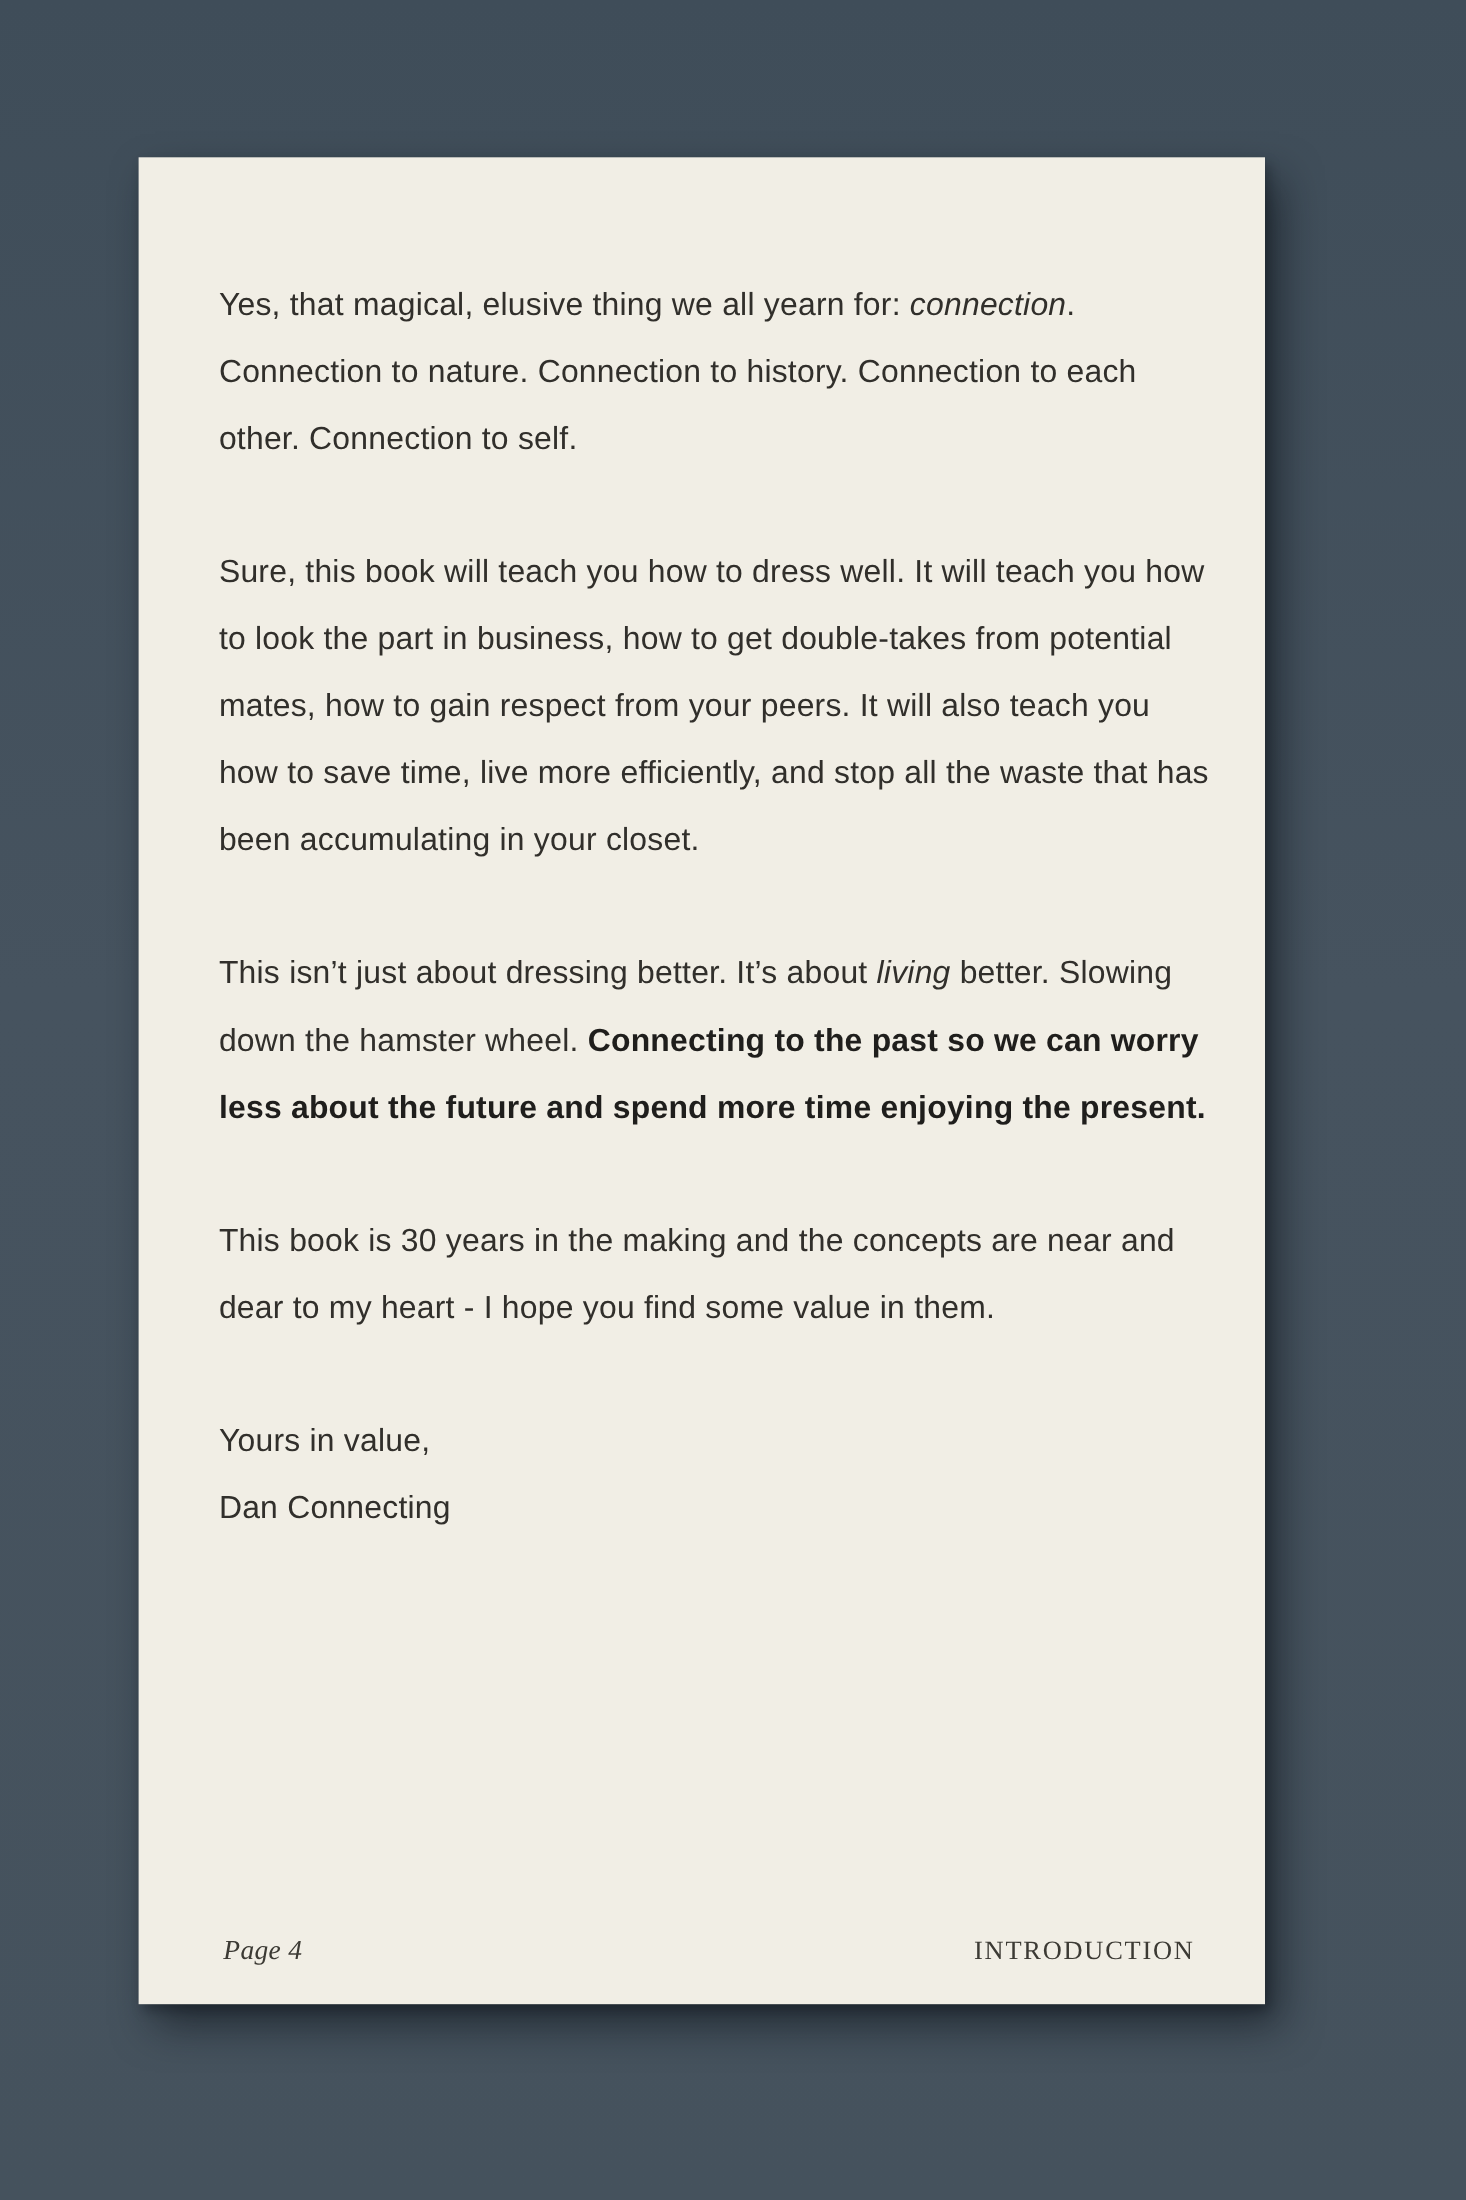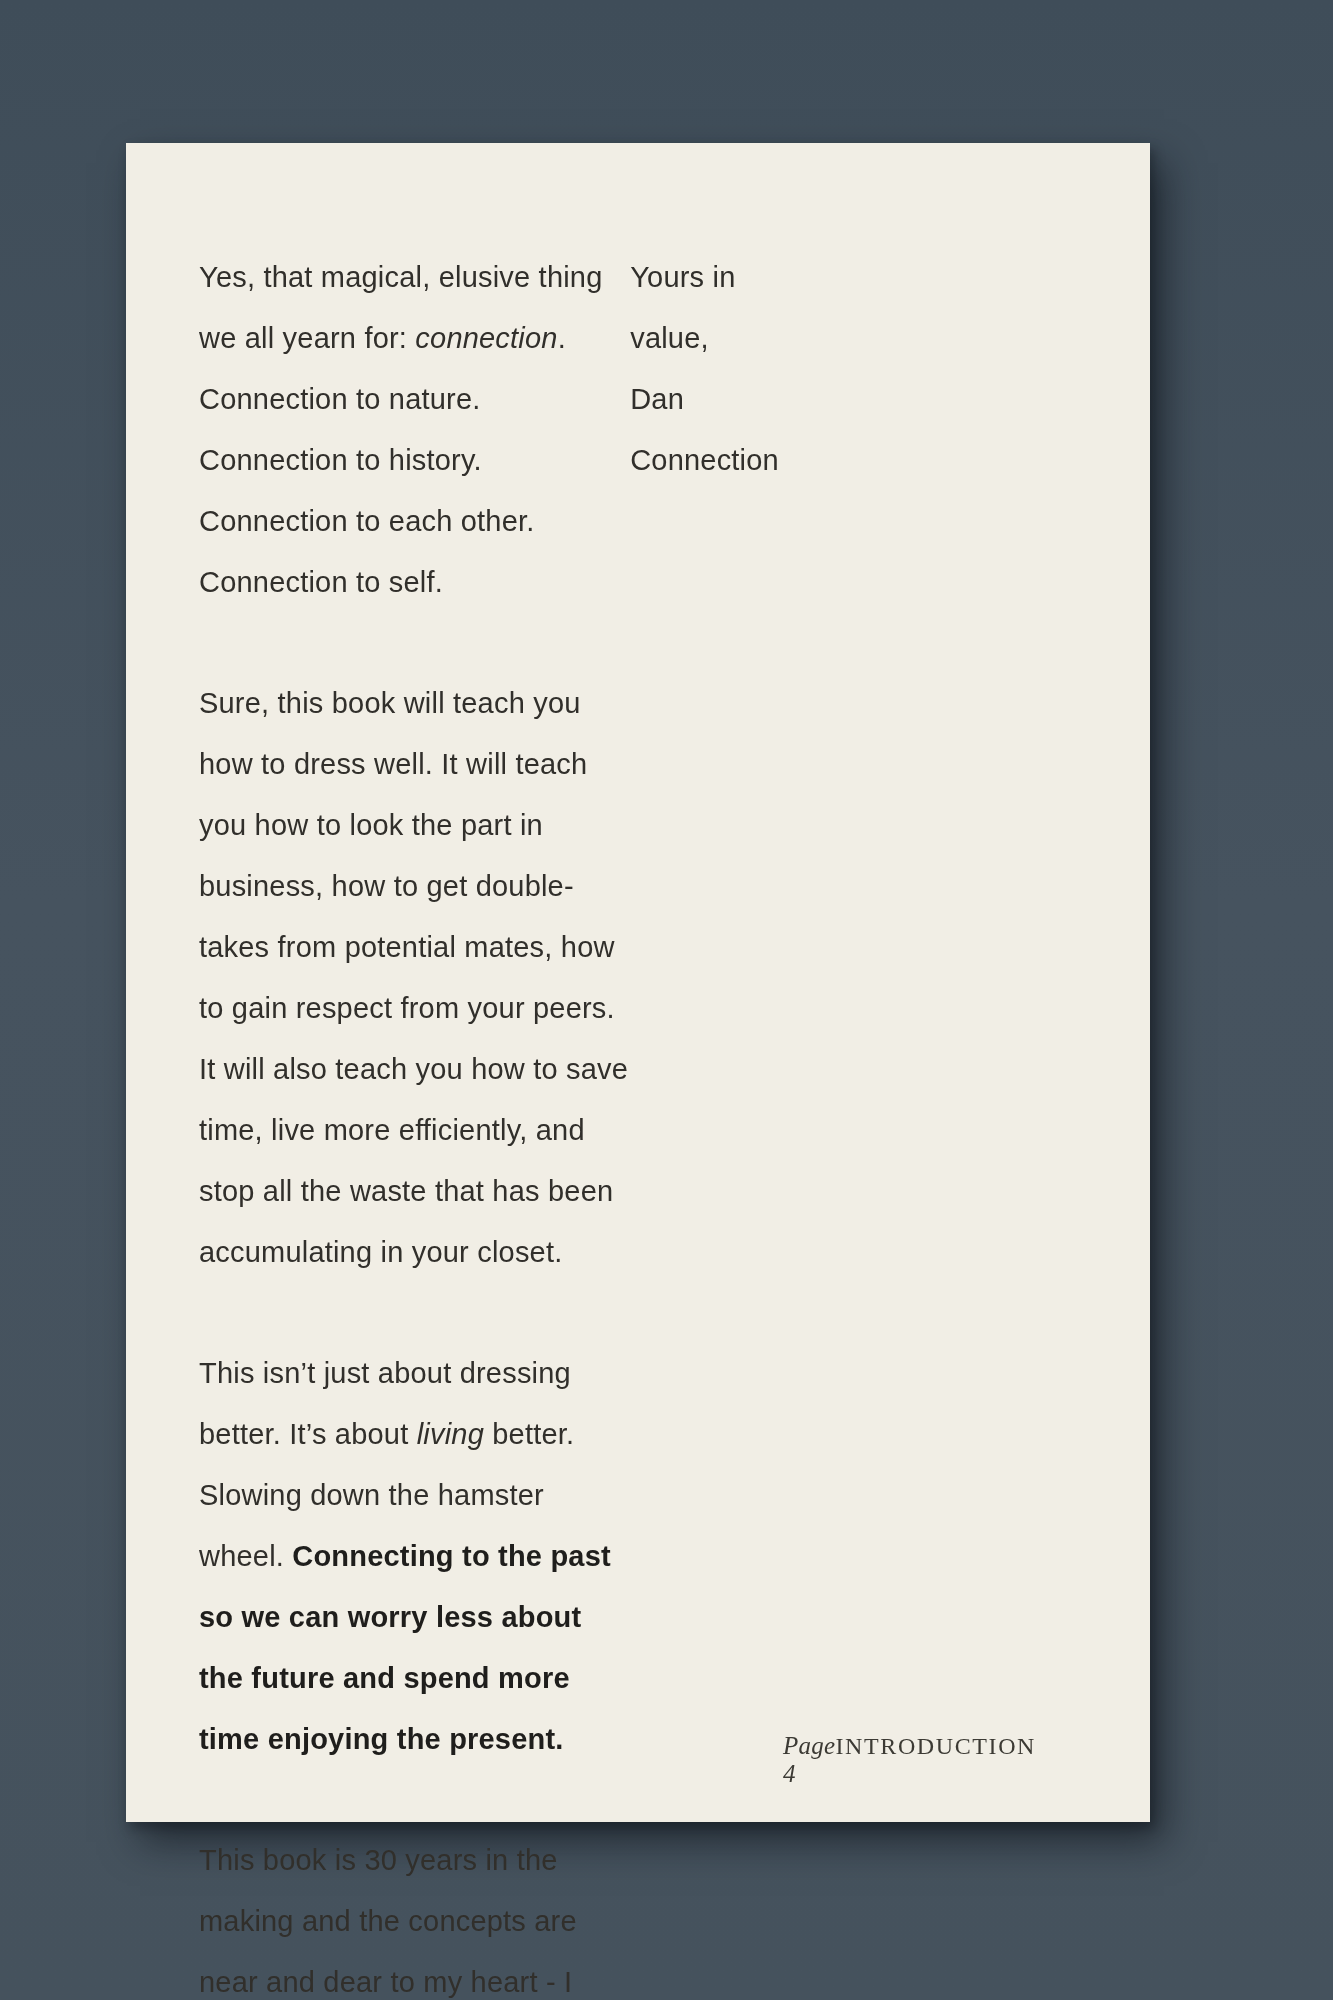--- a/index.html
+++ b/index.html
@@ -20,22 +20,22 @@
   }
   .paper {
     position: absolute;
     left: 126px;
     top: 143px;
     width: 1024px;
     height: 1679px;
     background: var(--paper-color);
     box-shadow: 14px 20px 36px rgba(12, 18, 24, 0.58), 4px 6px 10px rgba(12, 18, 24, 0.35);
     display: flex;
-    flex-direction: row;
-    padding: 104px 98px 34px 73px;
+    flex-direction: column;
+    padding: 104px 48px 34px 73px;
   }
   .body-text p {
     font-family: "Liberation Sans", sans-serif;
     font-size: 29px;
     line-height: 61px;
     letter-spacing: 0.2px;
     color: var(--text-color);
     margin-bottom: 60px;
     text-align: left;
   }
@@ -75,20 +75,20 @@
 <div class="stage">
   <div class="paper">
     <div class="body-text">
         <p><span class="run-normal">Yes, that magical, elusive thing we all yearn for: </span><span class="run-italic">connection</span><span class="run-normal">. Connection to nature. Connection to history. Connection to each other. Connection to self.</span></p>
         <p><span class="run-normal">Sure, this book will teach you how to dress well. It will teach you how to look the part in business, how to get double-takes from potential mates, how to gain respect from your peers. It will also teach you how to save time, live more efficiently, and stop all the waste that has been accumulating in your closet.</span></p>
         <p><span class="run-normal">This isn’t just about dressing better. It’s about </span><span class="run-italic">living</span><span class="run-normal"> better. Slowing down the hamster wheel. </span><span class="run-bold">Connecting to the past so we can worry less about the future and spend more time enjoying the present.</span></p>
         <p><span class="run-normal">This book is 30 years in the making and the concepts are near and dear to my heart - I hope you find some value in them.</span></p>
       </div>
     <div class="signature">
         <div>Yours in value,</div>
-        <div>Dan Connection</div>
+        <div>Dan Connecting</div>
       </div>
     <div class="footer">
       <span class="page-label">Page 4</span>
       <span class="section-label">INTRODUCTION</span>
     </div>
   </div>
 </div>
 
 </body></html>

